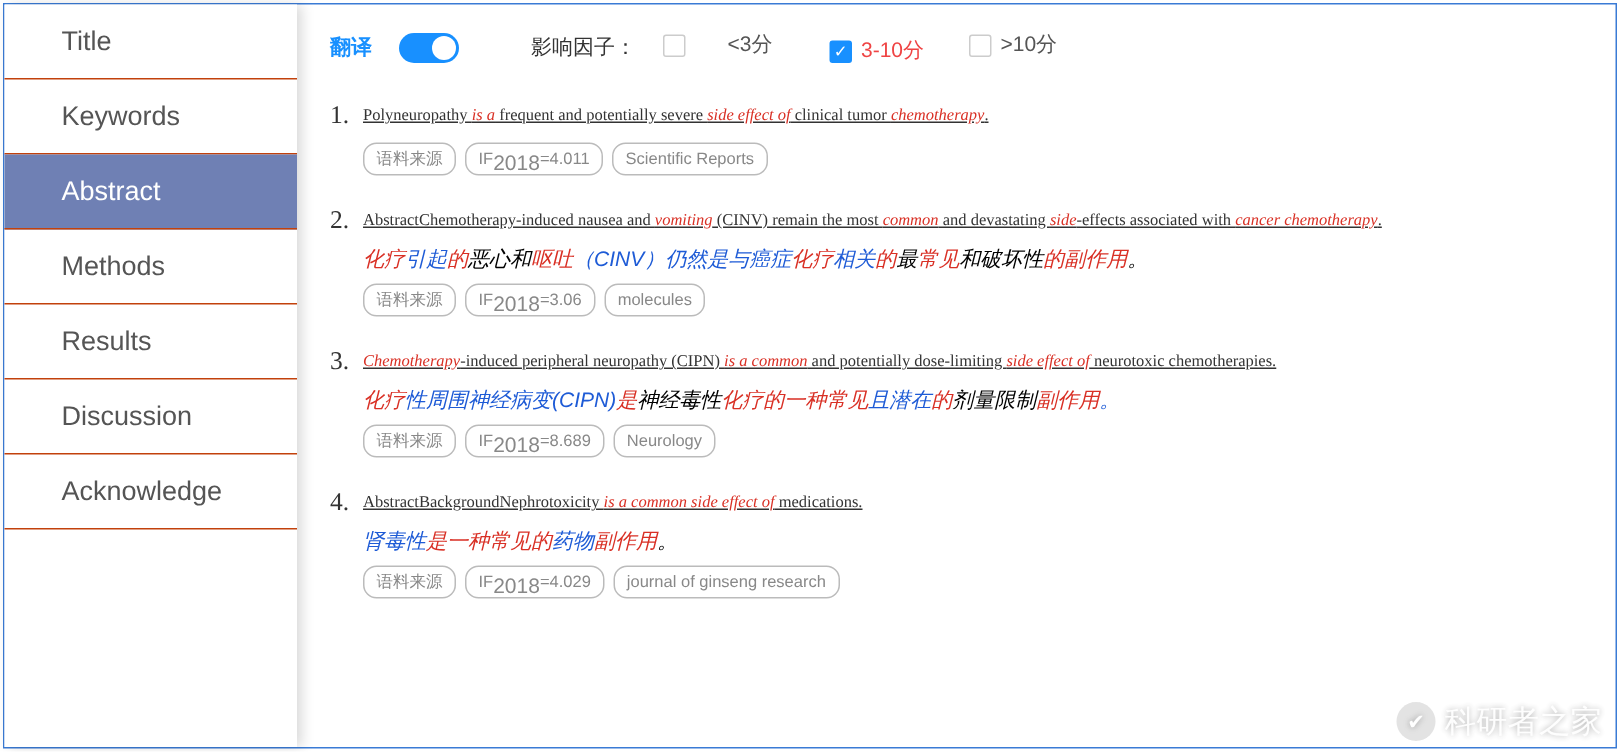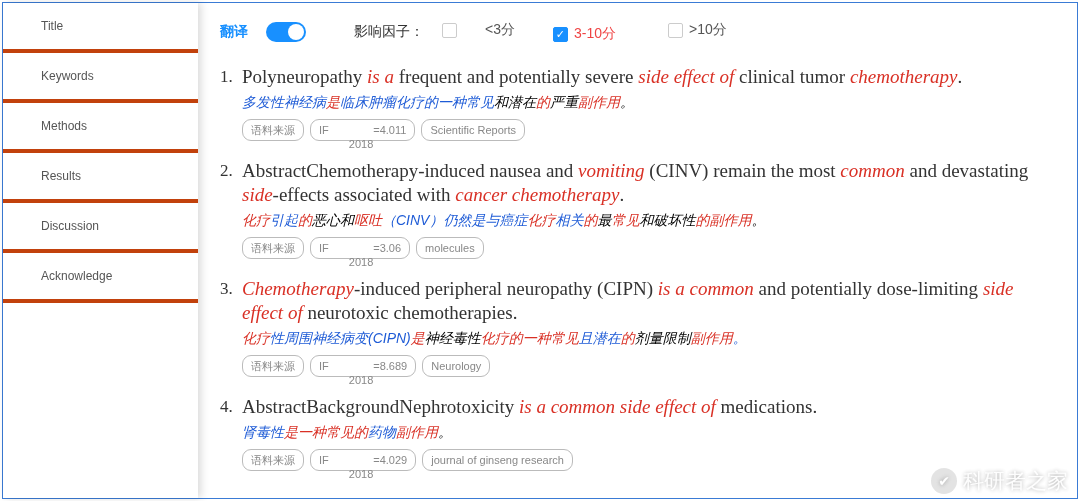--- a/index.html
+++ b/index.html
@@ -25,23 +25,23 @@
     flex-shrink: 0;
     background: #fff;
     box-shadow: 3px 0 8px rgba(0,0,0,0.15);
     z-index: 2;
   }
   .side-item {
     height: 50px;
     display: flex;
     align-items: center;
     padding-left: 38px;
-    font-size: 12px;
+    font-size: 18px;
     color: #555;
-    border-bottom: 4px solid #c2410c;
+    border-bottom: 1px solid #c2410c;
     cursor: pointer;
     text-align: center;
   }
   .side-item.active {
     background: #6f80b4;
     color: #fff;
   }
   
   .main {
     flex: 1;
@@ -88,23 +88,24 @@
     font-size: 17px;
     color: #333;
     line-height: 24px;
     font-family: Georgia, "Times New Roman", serif;
   }
   .entry .body {
     flex: 1;
   }
   .sentence {
     font-family: Georgia, "Times New Roman", serif;
-    font-size: 19px;
+    font-size: 11px;
     color: #333;
     line-height: 24px;
+    text-decoration: underline;
   }
   .sentence .hi-red { color: #d93025; font-style: italic; }
   .trans {
     font-size: 14px;
     line-height: 22px;
     margin-top: 2px;
     font-style: italic;
   }
   .trans .b { color: #1e5bd6; font-style: italic;}
   .trans .r { color: #d93025; font-style: italic;}
@@ -117,21 +118,21 @@
     display: inline-flex;
     align-items: center;
     height: 22px;
     padding: 0 8px;
     border: 1px solid #bbb;
     border-radius: 9px;
     font-size: 11px;
     color: #888;
     line-height: 1;
   }
-  .tag sub { font-size: 11px; vertical-align: baseline; position: relative; top: 14px; margin-left: 20px;}
+  .tag sub { font-size: 14px; vertical-align: baseline; position: relative; top: 2px;}
   
   .watermark {
     position: absolute;
     right: 12px;
     bottom: 6px;
     display: flex;
     align-items: center;
     gap: 6px;
     color: rgba(255,255,255,0.95);
     text-shadow: 0 0 4px rgba(0,0,0,0.4);
@@ -146,49 +147,49 @@
     font-size: 14px; color: #fff;
   }
 </style>
 </head>
 <body>
 
 <div class="frame">
   <div class="sidebar" id="sidebar">
       <div class="side-item">Title</div>
       <div class="side-item">Keywords</div>
+      <div class="side-item active">Abstract</div>
       <div class="side-item">Methods</div>
       <div class="side-item">Results</div>
       <div class="side-item">Discussion</div>
       <div class="side-item">Acknowledge</div>
     </div>
 
   <div class="main">
     <div class="toolbar">
       <span class="lbl-blue">翻译</span>
       <span class="toggle"></span>
       <span class="factor-label">影响因子：</span>
       <span id="opts"><span class="chk-wrap" style="margin-left: 0px; gap: 28px;">
             <span class="chk"></span>
             <span class="chk-text">&lt;3分</span>
           </span><span class="chk-wrap sel" style="margin-left: 38px;">
             <span class="chk checked">✓</span>
             <span class="chk-text">3-10分</span>
-          </span><span class="chk-wrap" style="margin-left: 52px;">
+          </span><span class="chk-wrap" style="margin-left: 30px;">
             <span class="chk"></span>
             <span class="chk-text">&gt;10分</span>
           </span></span>
     </div>
 
     <div class="results" id="results">
         <div class="entry">
           <div class="num">1.</div>
           <div class="body">
             <div class="sentence"><span>Polyneuropathy </span><span class="hi-red">is a</span><span> frequent and potentially severe </span><span class="hi-red">side effect of</span><span> clinical tumor </span><span class="hi-red">chemotherapy</span><span>.</span></div>
-            <div class="trans"><span class="b">多发性神经病</span><span class="r">是</span><span class="b">临床肿瘤化疗的一种常见</span><span>和潜在</span><span class="r">的</span><span>严重</span><span class="r">副作用</span><span>。</span></div>
             <div class="tags">
               <span class="tag">语料来源</span>
               <span class="tag">IF<sub> 2018 </sub>=4.011</span>
               <span class="tag">Scientific Reports</span>
             </div>
           </div>
         </div>
         <div class="entry">
           <div class="num">2.</div>
           <div class="body">

